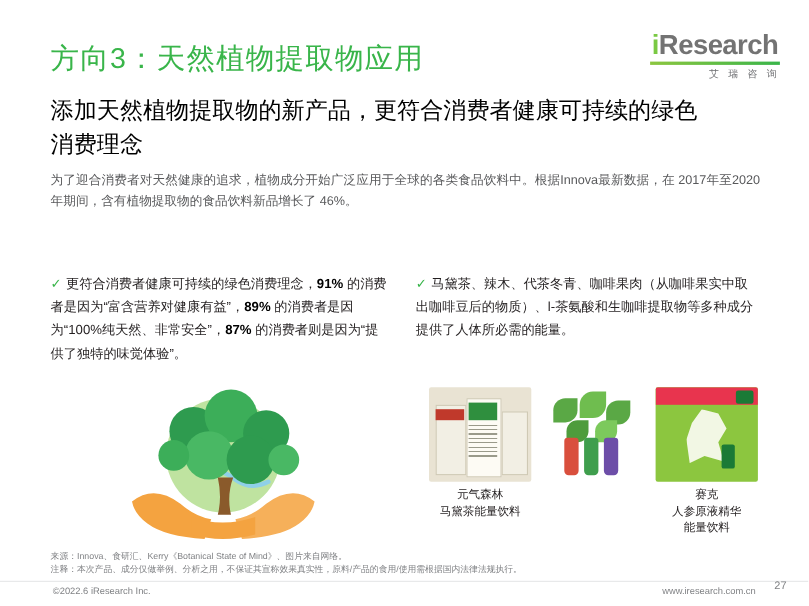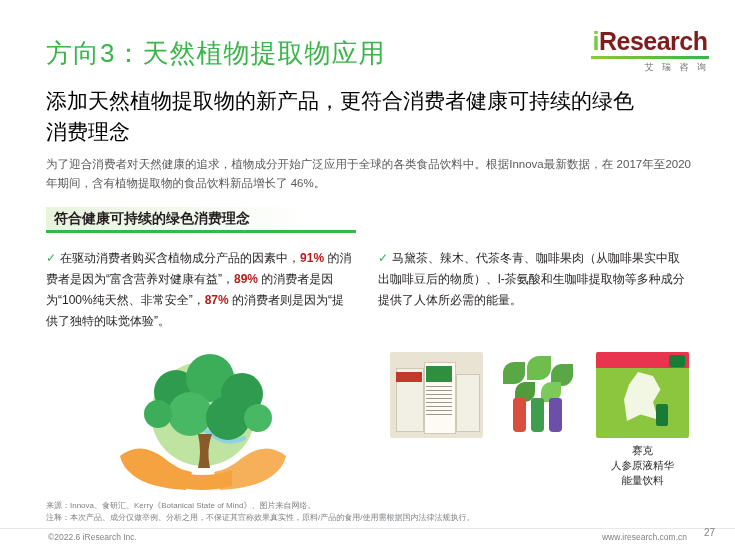--- a/index.html
+++ b/index.html
@@ -30,21 +30,21 @@
     text-align: center;
   }
   .logo-word {
     font-size: 25px;
     line-height: 26px;
     font-weight: bold;
     letter-spacing: -0.5px;
     white-space: nowrap;
   }
   .logo-i { color: #7ac943; }
-  .logo-research { color: #7f1d1d; }
+  .logo-research { color: #737373; }
   .logo-bar {
     height: 3px;
     background: linear-gradient(to right, #8cc63f, #39b54a);
     margin: 2px 0 3px 0;
   }
   .logo-sub {
     font-size: 9px;
     color: #6d6e71;
     letter-spacing: 3px;
     line-height: 11px;
@@ -137,21 +137,21 @@
   }
   .check {
     color: #39b54a;
     font-size: 12px;
     margin-right: 4px;
   }
   .bullet-body {
     display: inline;
   }
   .pct {
-    color: #b91c1c;
+    color: #000000;
     font-weight: bold;
   }
   
   .illus {
     position: absolute;
     left: 58px;
     top: 352px;
     width: 290px;
     height: 140px;
   }
@@ -289,28 +289,23 @@
     </div>
     <div class="logo-bar"></div>
     <div class="logo-sub">艾 瑞 咨 询</div>
   </div>
 
   <div class="title-main">方向3：天然植物提取物应用</div>
   <div class="title-sub">添加天然植物提取物的新产品，更符合消费者健康可持续的绿色消费理念</div>
 
   <div class="intro">为了迎合消费者对天然健康的追求，植物成分开始广泛应用于全球的各类食品饮料中。根据Innova最新数据，在 2017年至2020 年期间，含有植物提取物的食品饮料新品增长了 46%。</div>
 
-  <div class="hdr hdr-left">
-    <div class="hdr-bg"></div>
-    <div class="hdr-text">符合健康可持续的绿色消费理念</div>
-    <div class="hdr-line"></div>
-  </div>
 
   <div class="col col-left">
-    <span class="check">✓</span><span class="bullet-body"><span>在驱动消费者购买含植物成分产品的因素中，</span><span class="pct">91%</span><span> 的消费者是因为“富含营养对健康有益”，</span><span class="pct">89%</span><span> 的消费者是因为“100%纯天然、非常安全”，</span><span class="pct">87%</span><span> 的消费者则是因为“提供了独特的味觉体验”。</span></span>
+    <span class="check">✓</span><span class="bullet-body"><span>更符合消费者健康可持续的绿色消费理念，</span><span class="pct">91%</span><span> 的消费者是因为“富含营养对健康有益”，</span><span class="pct">89%</span><span> 的消费者是因为“100%纯天然、非常安全”，</span><span class="pct">87%</span><span> 的消费者则是因为“提供了独特的味觉体验”。</span></span>
   </div>
 
   <div class="col col-right">
     <span class="check">✓</span><span class="bullet-body">马黛茶、辣木、代茶冬青、咖啡果肉（从咖啡果实中取出咖啡豆后的物质）、l-茶氨酸和生咖啡提取物等多种成分提供了人体所必需的能量。</span>
   </div>
 
   <div class="illus">
     <svg width="290" height="140" viewBox="0 0 290 140">
 
       <circle cx="145" cy="62" r="52" fill="#bfe3a0"></circle>
@@ -336,20 +331,24 @@
   <div class="cards">
 
     <div class="card">
       <div class="card-img c1">
         <div class="box b1"></div>
         <div class="red"></div>
         <div class="box b2"></div>
         <div class="grn"></div>
         <div class="txt"></div>
         <div class="box b3"></div>
+      </div>
+      <div class="card-cap">
+        <div>元气森林</div>
+        <div>马黛茶能量饮料</div>
       </div>
     </div>
 
     <div class="card">
       <div class="card-img c2">
         <div class="leaf" style="left:10px;top:10px;width:22px;height:22px;"></div>
         <div class="leaf" style="left:34px;top:4px;width:24px;height:24px;background:#6fbd4f;"></div>
         <div class="leaf" style="left:58px;top:12px;width:22px;height:22px;"></div>
         <div class="leaf" style="left:22px;top:30px;width:20px;height:20px;background:#4e9c3c;"></div>
         <div class="leaf" style="left:48px;top:30px;width:20px;height:20px;background:#7cc95c;"></div>

